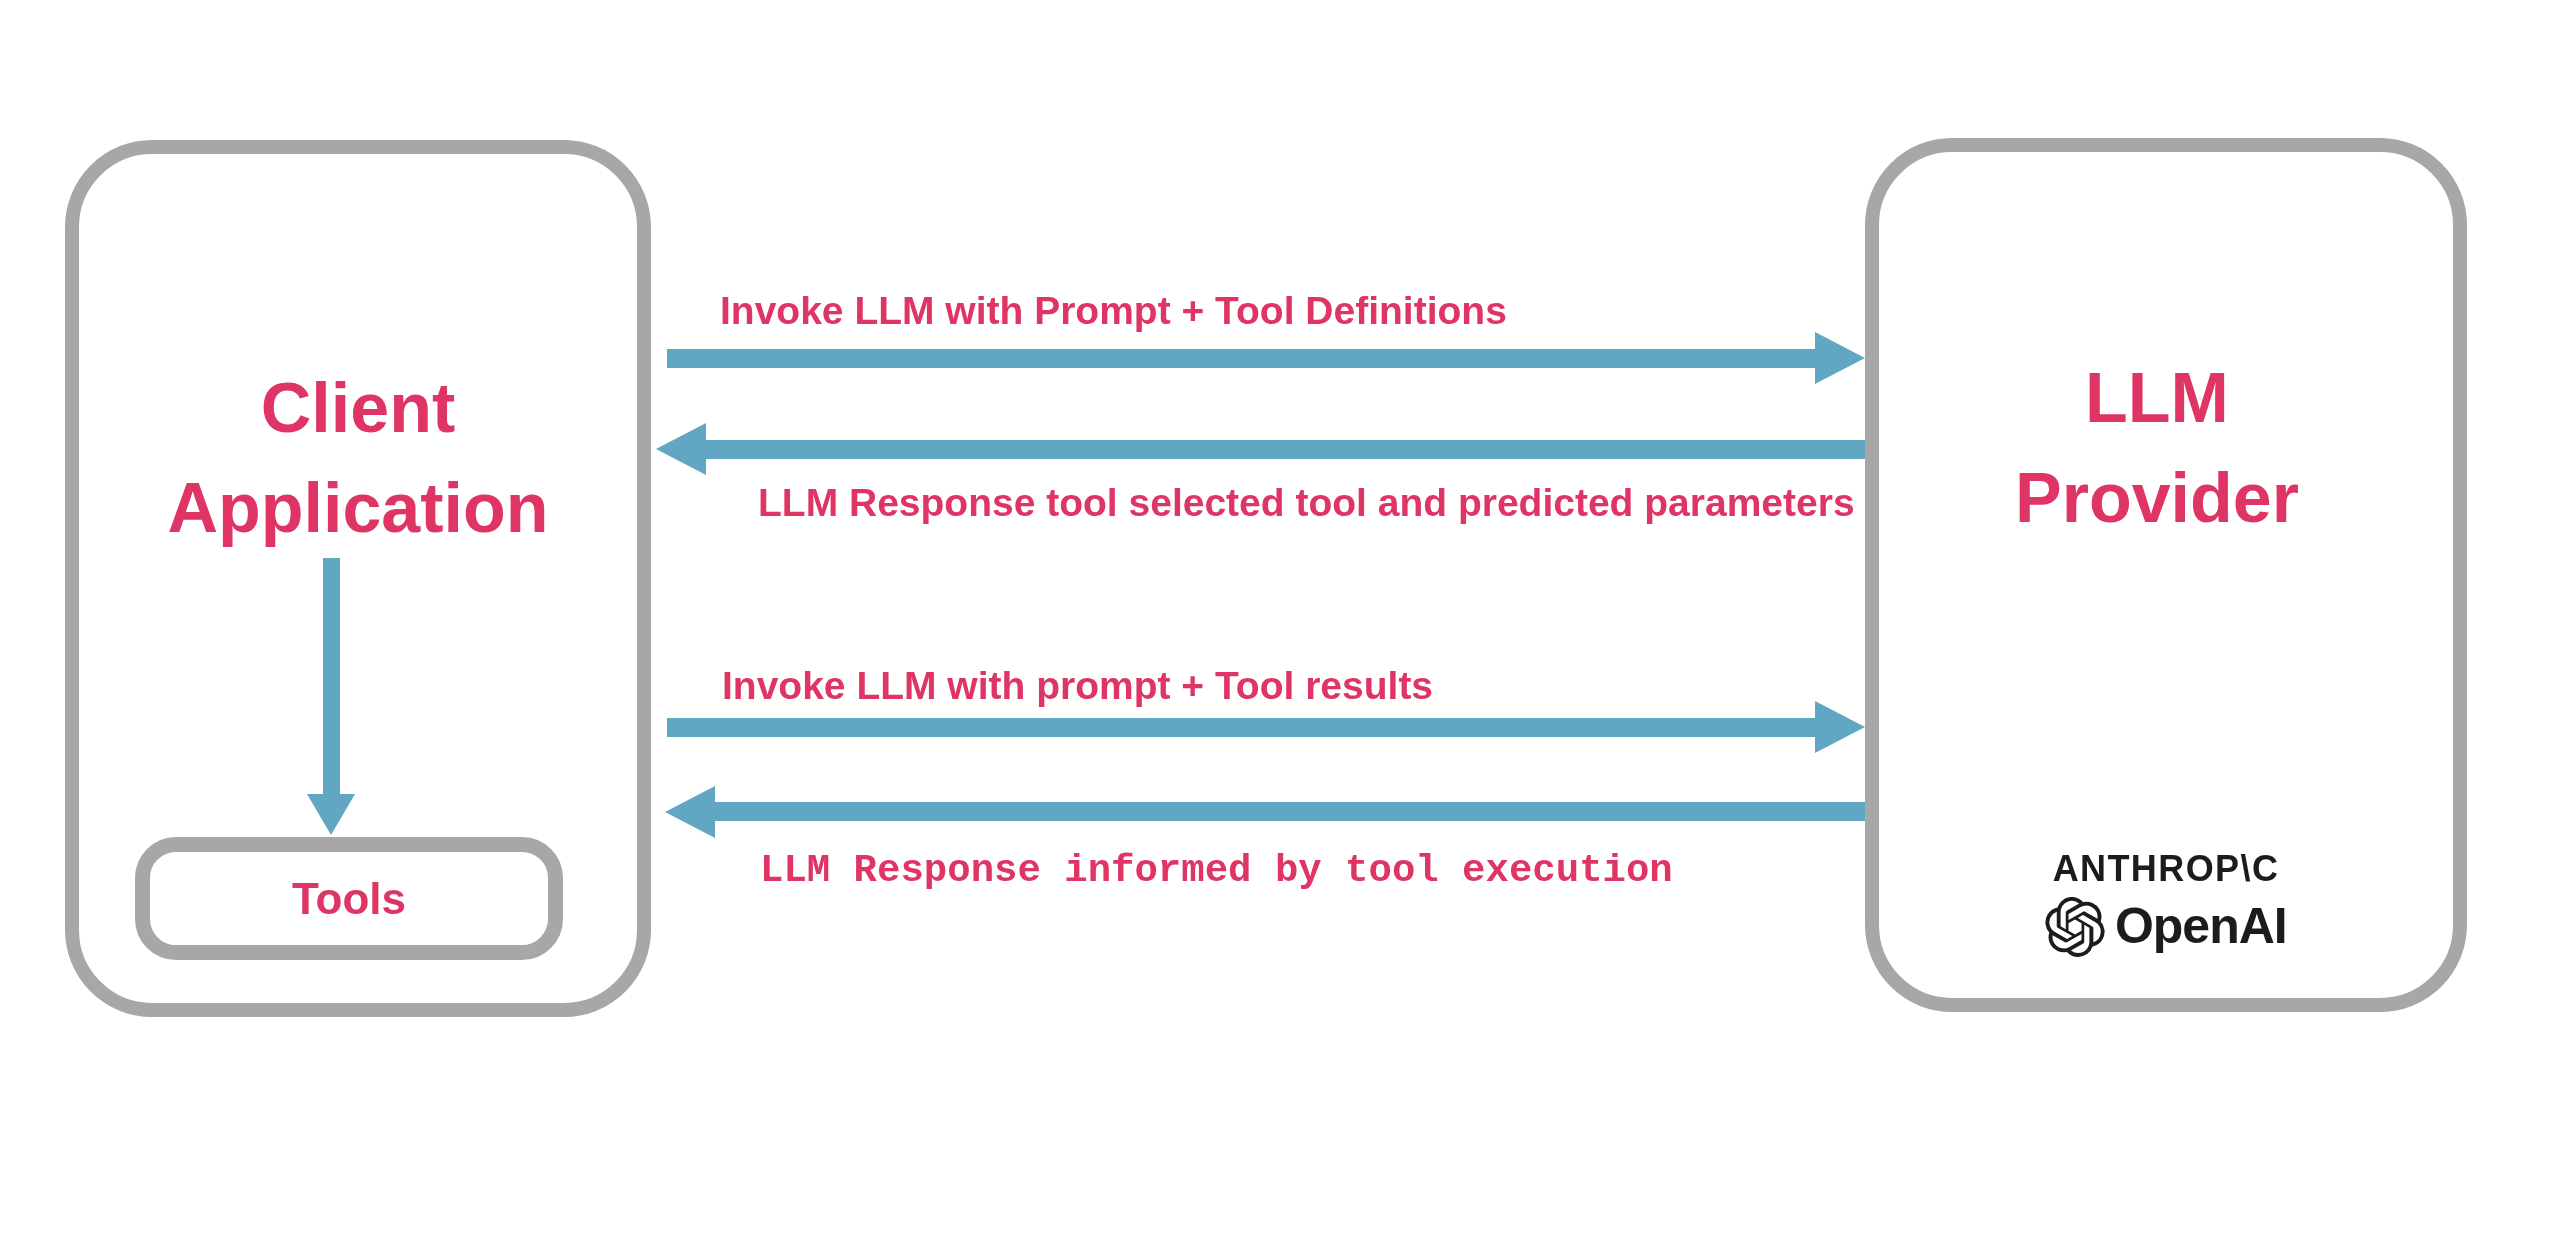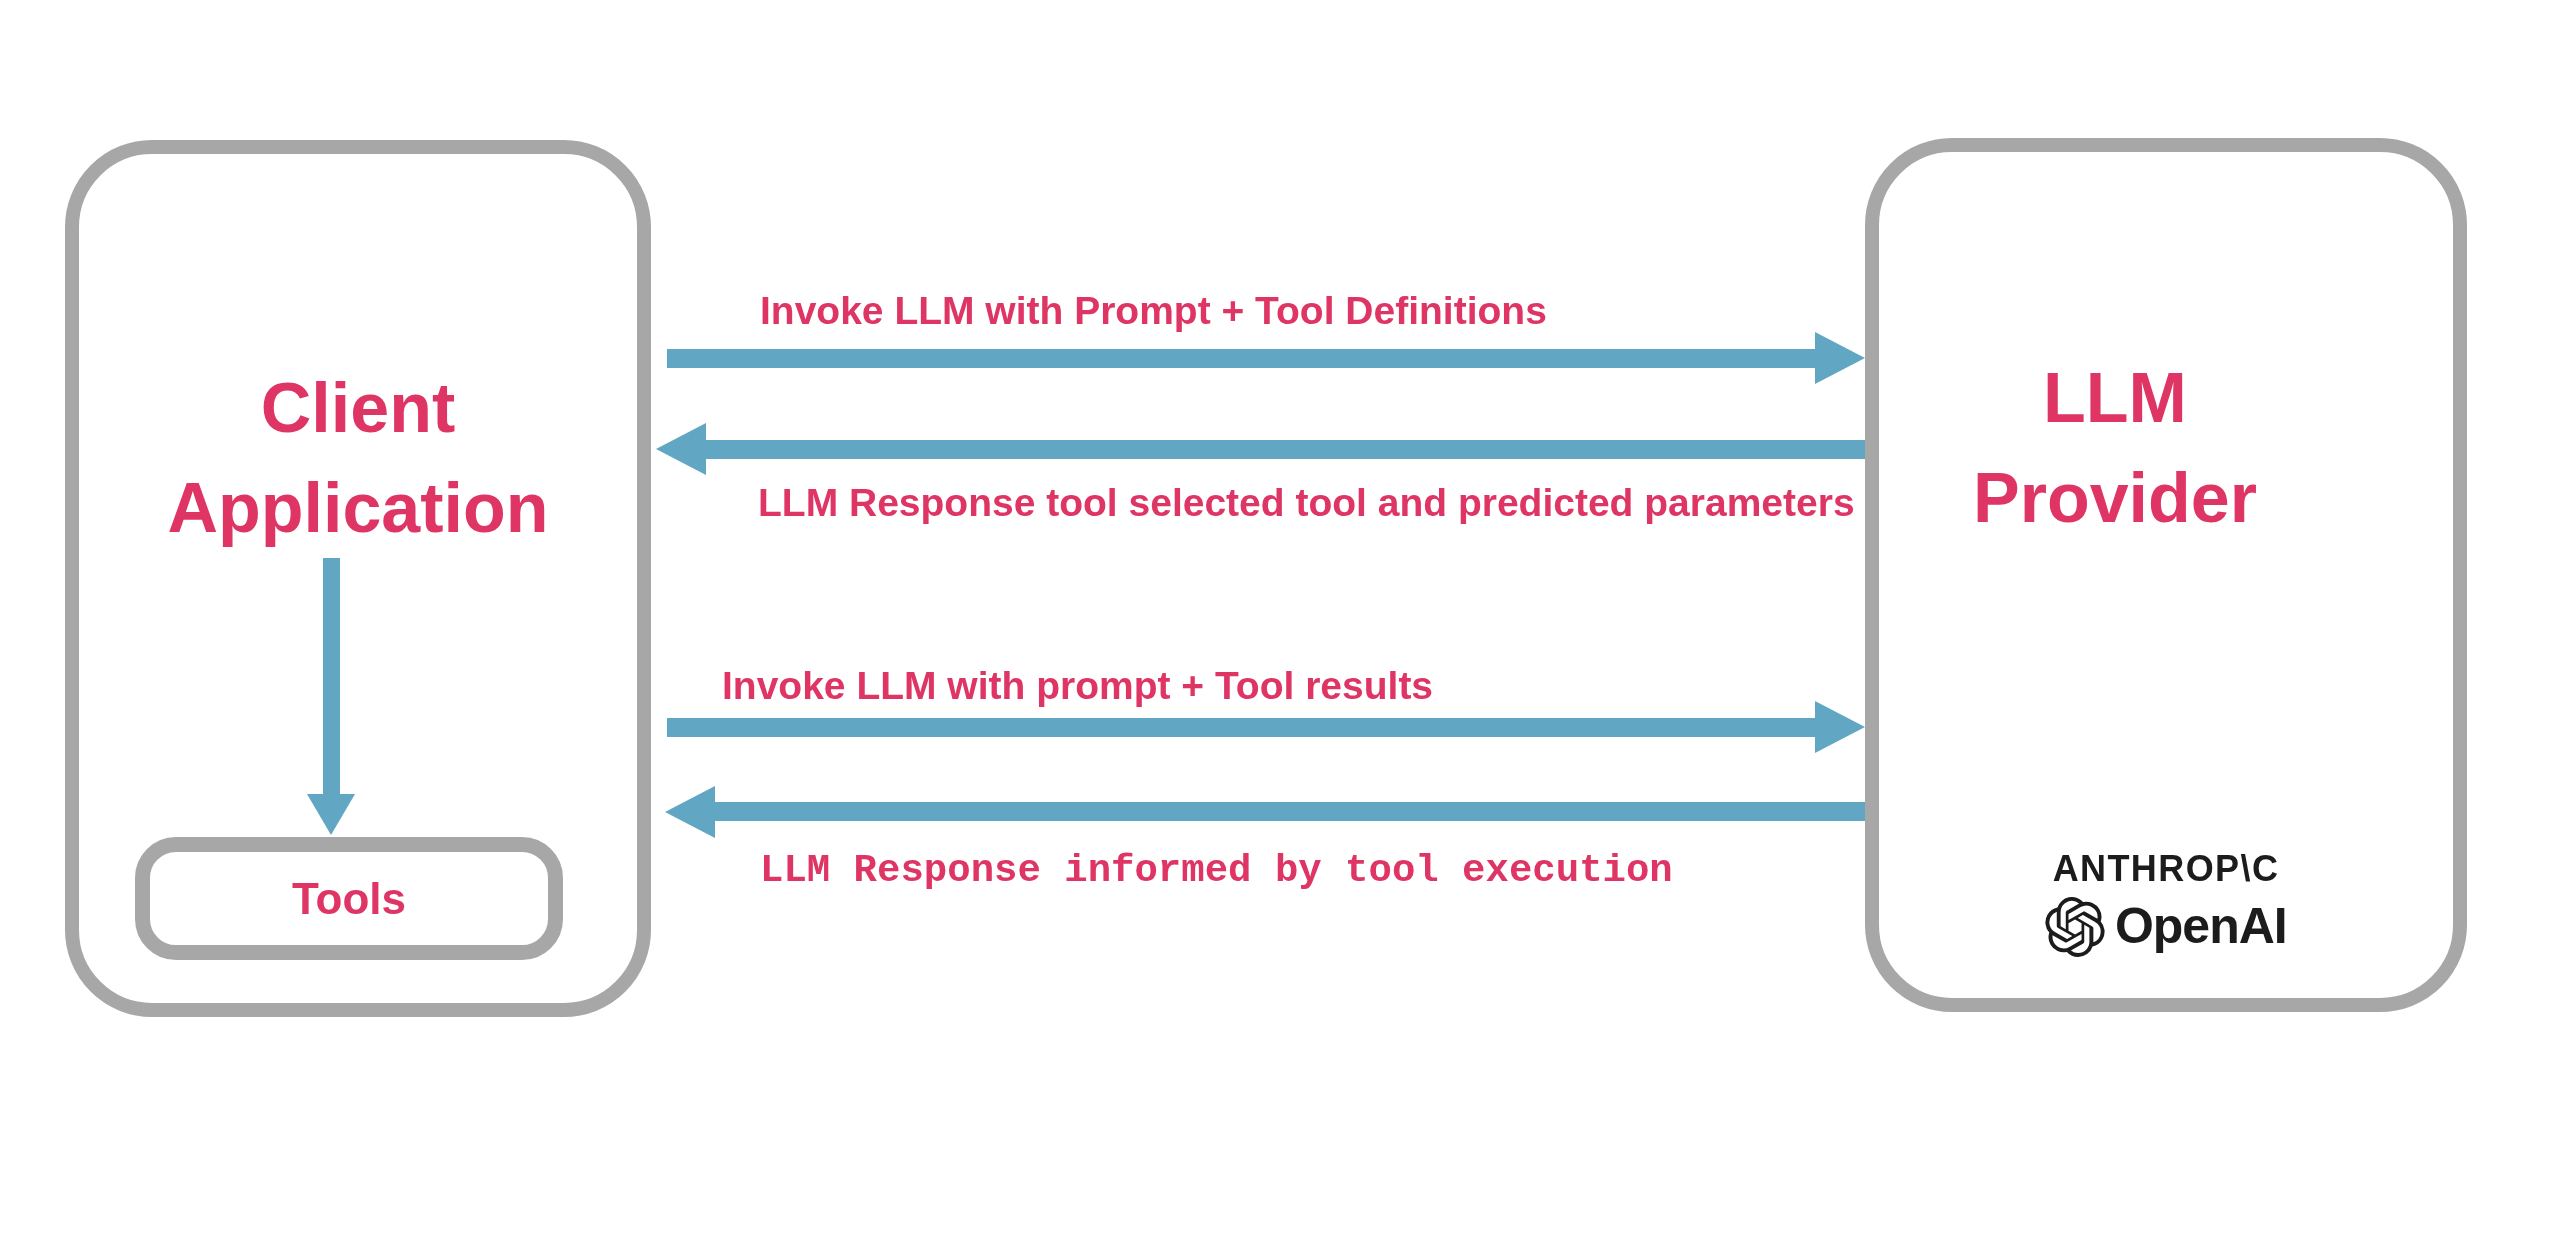--- a/index.html
+++ b/index.html
@@ -129,33 +129,33 @@
   <div class="shaft" style="left:323px; top:558px; width:17.4px; height:239px;"></div>
   <div class="head-down" style="left:307px; top:794px;"></div>
 
 
   <div class="inner-box" style="left:135px; top:837px; width:428px; height:123px;">
     <span class="tools-text">Tools</span>
   </div>
 
   <div class="entity-box" style="left:1865px; top:138px; width:602px; height:874px;"></div>
 
-  <div class="entity-title" style="left:1865px; top:348px; width:500px;">LLM
+  <div class="entity-title" style="left:1865px; top:348px; width:500px;padding-left:42px;">LLM
 Provider</div>
 
   <div class="anthropic-mark">ANTHROP\C</div>
 
   <div class="openai-row">
     <svg class="openai-svg" viewBox="0 0 24 24">
       <path fill="#1c1c1c" d="M22.2819 9.8211a5.9847 5.9847 0 0 0-.5157-4.9108 6.0462 6.0462 0 0 0-6.5098-2.9A6.0651 6.0651 0 0 0 4.9807 4.1818a5.9847 5.9847 0 0 0-3.9977 2.9 6.0462 6.0462 0 0 0 .7427 7.0966 5.98 5.98 0 0 0 .511 4.9107 6.051 6.051 0 0 0 6.5146 2.9001A5.9847 5.9847 0 0 0 13.2599 24a6.0557 6.0557 0 0 0 5.7718-4.2058 5.9894 5.9894 0 0 0 3.9977-2.9001 6.0557 6.0557 0 0 0-.7475-7.073zM13.2599 22.4301a4.4755 4.4755 0 0 1-2.8764-1.04l.1419-.0804 4.7783-2.7582a.7948.7948 0 0 0 .3927-.6813v-6.7369l2.02 1.1686a.071.071 0 0 1 .038.0615v5.5826a4.504 4.504 0 0 1-4.4945 4.4944zm-9.6607-4.1254a4.4708 4.4708 0 0 1-.5346-3.0137l.142.0852 4.783 2.7582a.7712.7712 0 0 0 .7806 0l5.8428-3.3685v2.3324a.0804.0804 0 0 1-.0332.0615L9.74 19.9502a4.4992 4.4992 0 0 1-6.1408-1.6455zM2.3408 7.8956a4.485 4.485 0 0 1 2.3655-1.9728V11.6a.7664.7664 0 0 0 .3879.6765l5.8144 3.3543-2.0201 1.1685a.0757.0757 0 0 1-.071 0l-4.8303-2.7865a4.504 4.504 0 0 1-1.6464-6.1408zm16.5963 3.8558L13.1038 8.364 15.1192 7.2a.0757.0757 0 0 1 .071 0l4.8303 2.7913a4.4944 4.4944 0 0 1-.6765 8.1042v-5.6772a.79.79 0 0 0-.407-.667zm2.0107-3.0231l-.142-.0852-4.7735-2.7818a.7759.7759 0 0 0-.7854 0L9.409 9.2297V6.8974a.0662.0662 0 0 1 .0284-.0615l4.8303-2.7866a4.4992 4.4992 0 0 1 6.6802 4.66zM8.3065 12.863l-2.02-1.1638a.0804.0804 0 0 1-.038-.0567V6.0742a4.4992 4.4992 0 0 1 7.3757-3.4537l-.142.0805L8.704 5.459a.7948.7948 0 0 0-.3927.6813zm1.0976-2.3654l2.602-1.4998 2.6069 1.4998v2.9994l-2.5974 1.4997-2.6067-1.4997z"></path>
     </svg>
     <span class="openai-text">OpenAI</span>
   </div>
 
-  <div class="arrow-label" style="left:720px; top:288px;margin-left:40px;">Invoke LLM with Prompt + Tool Definitions</div>
+  <div class="arrow-label" style="left:720px; top:288px;">Invoke LLM with Prompt + Tool Definitions</div>
   <div class="shaft" style="left:667px; top:349px; width:1148px; height:19.3px;"></div>
   <div class="head-right" style="left:1815px; top:332px;"></div>
 
   <div class="head-left" style="left:656px; top:423px;"></div>
   <div class="shaft" style="left:706px; top:440px; width:1159px; height:19.3px;"></div>
   <div class="arrow-label" style="left:758px; top:480px;">LLM Response tool selected tool and predicted parameters</div>
 
   <div class="arrow-label" style="left:722px; top:663px;">Invoke LLM with prompt + Tool results</div>
   <div class="shaft" style="left:667px; top:718px; width:1148px; height:19.3px;"></div>
   <div class="head-right" style="left:1815px; top:701px;"></div>

